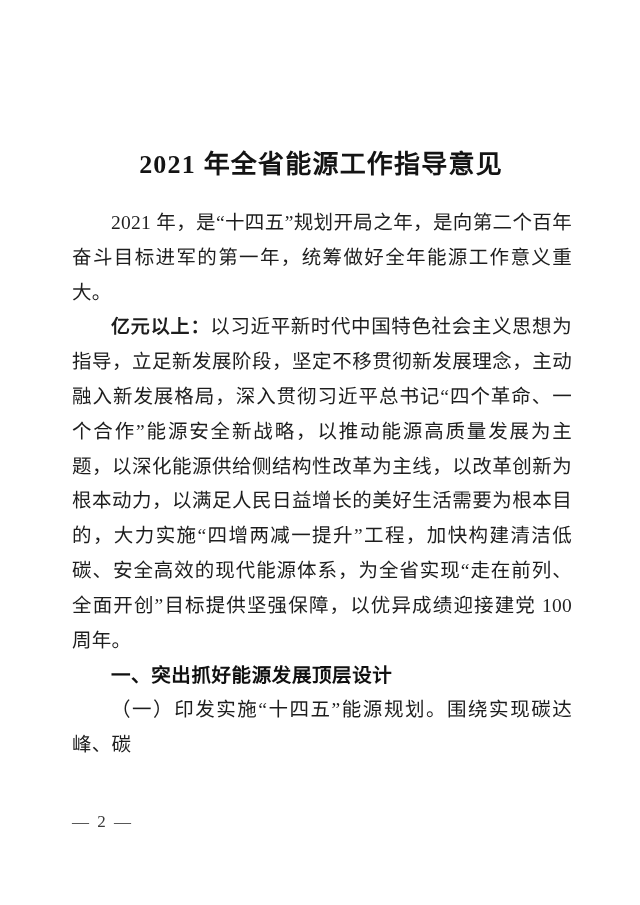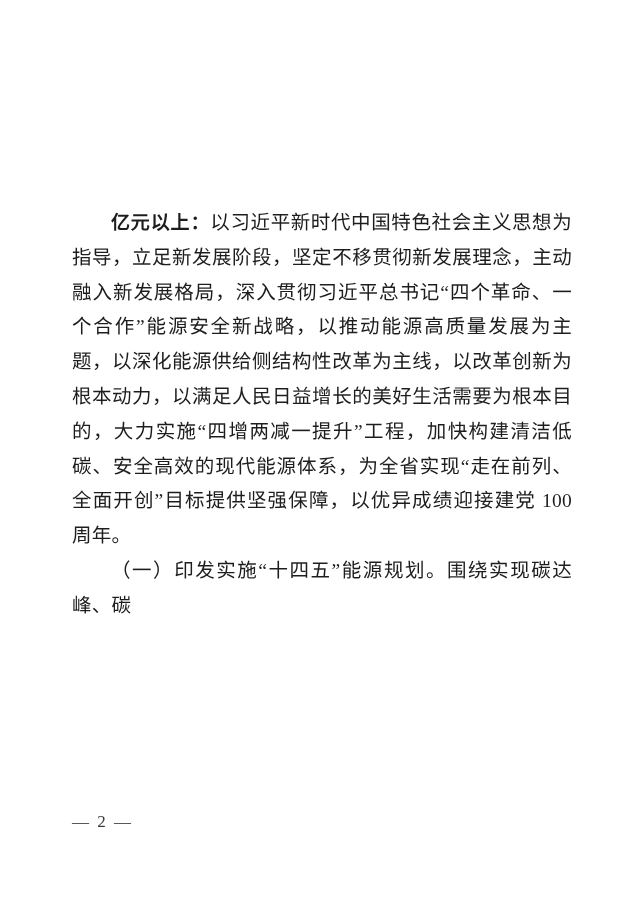--- a/index.html
+++ b/index.html
@@ -86,27 +86,30 @@
     letter-spacing: 2px;
     color: #3a3a3a;
     white-space: nowrap;
   }
 </style>
 </head>
 <body>
 
 <div class="page">
 
+  <h1 class="doc-title">2021 年全省能源工作指导意见</h1>
 
   <div class="body-block">
 
+    <p class="para indent">2021 年，是“十四五”规划开局之年，是向第二个百年奋斗目标进军的第一年，统筹做好全年能源工作意义重大。</p>
 
     <p class="para indent"><span class="lead">亿元以上：</span><span>以习近平新时代中国特色社会主义思想为指导，立足新发展阶段，坚定不移贯彻新发展理念，主动融入新发展格局，深入贯彻习近平总书记“四个革命、一个合作”能源安全新战略，以推动能源高质量发展为主题，以深化能源供给侧结构性改革为主线，以改革创新为根本动力，以满足人民日益增长的美好生活需要为根本目的，大力实施“四增两减一提升”工程，加快构建清洁低碳、安全高效的现代能源体系，为全省实现“走在前列、全面开创”目标提供坚强保障，以优异成绩迎接建党 100 周年。</span></p>
 
 
+    <p class="section-heading">一、突出抓好能源发展顶层设计</p>
 
     <p class="para indent">（一）印发实施“十四五”能源规划。围绕实现碳达峰、碳</p>
 
   </div>
 
   <div class="page-number">— 2 —</div>
 
 </div>
 
 </body></html>

